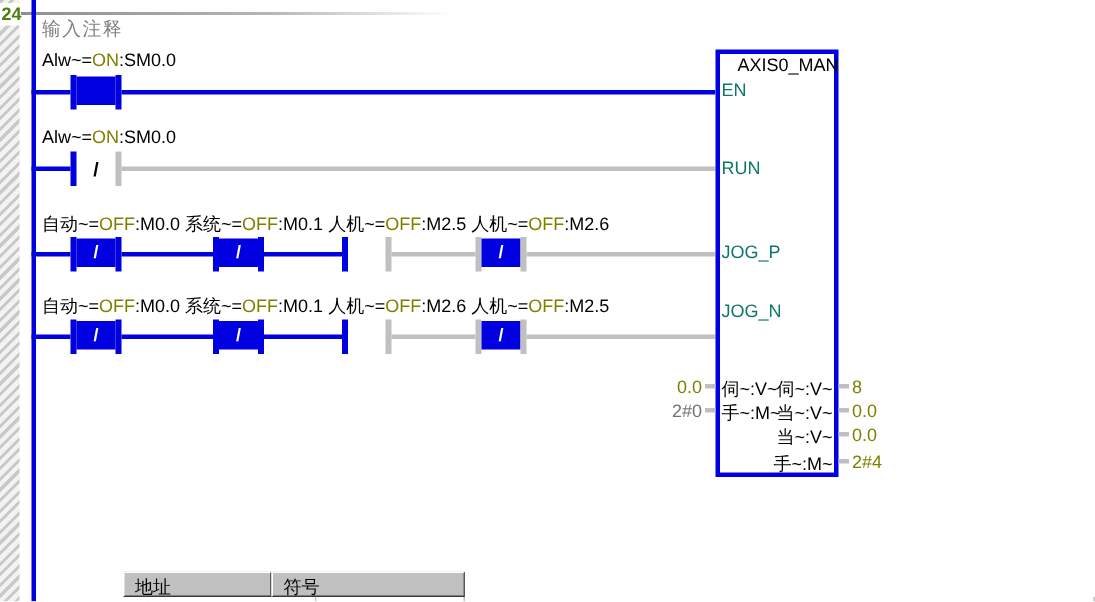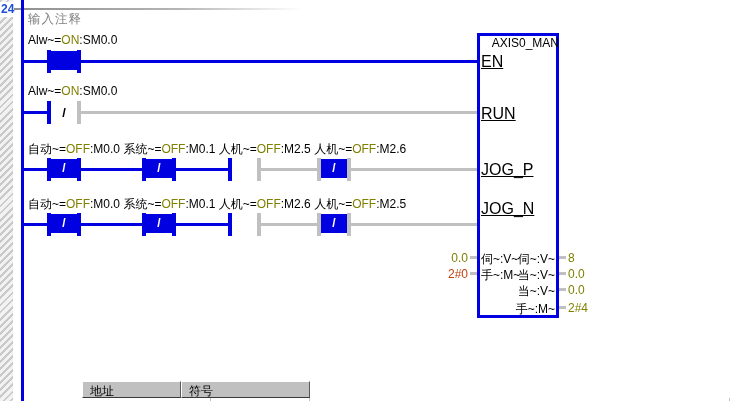--- a/index.html
+++ b/index.html
@@ -1,34 +1,34 @@
 <!DOCTYPE html>
 <html><head>
 <meta charset="utf-8">
 <style>
   html,body{margin:0;padding:0;background:#fff;}
   .screen{position:relative;width:730px;height:401px;overflow:hidden;background:#fff;
           font-family:"Liberation Sans",sans-serif;}
   .abs{position:absolute;}
   .hatch{left:0;top:0;width:13px;height:401px;
          background:repeating-linear-gradient(135deg,#c9c9c9 0 2px,#f2f2f2 2px 5px);}
-  .netnum{left:0;top:2px;font-size:12px;font-weight:bold;color:#1d4ed8;background:#fff;padding:0 2px 1px 1px;}
+  .netnum{left:0;top:2px;font-size:12px;font-weight:bold;color:#4d7c0f;background:#fff;padding:0 2px 1px 1px;}
   .separator{left:14px;top:8px;width:300px;height:2px;
              background:linear-gradient(to right,#8f8f8f 0%,#b5b5b5 55%,rgba(255,255,255,0) 96%);}
   .rail{left:21px;top:0;width:3px;height:401px;}
   .netcomment{left:28px;top:11px;font-size:12.5px;letter-spacing:1px;}
   .rlabel{font-size:12px;white-space:pre;}
   .wire{height:3px;}
   .bar{width:4px;height:23px;}
   .cbox{width:26px;height:19px;text-align:center;font:bold 12px/19px "Liberation Sans",sans-serif;}
   .slash-open{width:30px;height:23px;text-align:center;font:bold 13px/23px "Liberation Sans",sans-serif;color:#000;}
   .block{left:477px;top:33px;width:82px;height:285px;box-sizing:border-box;
          border:3px solid #0000e0;background:#fff;}
   .btitle{left:477px;top:36px;width:82px;text-align:right;font-size:12px;color:#000;}
-  .port{font-size:16px;color:#000000;text-decoration:underline;}
+  .port{font-size:12px;color:#0f766e;}
   .ptext{font-size:12px;white-space:pre;}
   .tick{height:3px;width:7px;}
   .symtable-hrow{left:82px;top:381px;width:648px;height:17px;display:flex;}
   .hcell{box-sizing:border-box;background:#c0c0c0;height:17px;font-size:12px;color:#000;
          padding:1px 0 0 7px;border-top:1px solid #ffffff;border-left:1px solid #ffffff;
          border-right:1px solid #5a5a5a;border-bottom:1px solid #3a3a3a;}
   .symtable-drow{left:82px;top:398px;width:648px;height:16px;display:flex;background:#fff;}
   .dcell{box-sizing:border-box;height:16px;font-size:12px;padding:1px 0 0 7px;
          border-right:1px solid #c0c0c0;background:#fff;}
 </style>
@@ -99,21 +99,21 @@
       <div class="abs port" style="left: 481px; top: 53px;">EN</div>
       <div class="abs port" style="left: 481px; top: 105px;">RUN</div>
       <div class="abs port" style="left: 481px; top: 161px;">JOG_P</div>
       <div class="abs port" style="left: 481px; top: 200px;">JOG_N</div>
       <div class="abs ptext" style="left: 428px; top: 251px; width: 40px; text-align: right; color: rgb(128, 128, 0);">0.0</div>
       <div class="abs tick" style="left: 470px; top: 256px; background: rgb(192, 192, 192);"></div>
       <div class="abs ptext" style="left: 481px; top: 251px; color: rgb(0, 0, 0);">伺~:V~</div>
       <div class="abs ptext" style="left: 481px; top: 251px; width: 74px; text-align: right; color: rgb(0, 0, 0);">伺~:V~</div>
       <div class="abs tick" style="left: 559px; top: 256px; background: rgb(192, 192, 192);"></div>
       <div class="abs ptext" style="left: 568px; top: 251px; color: rgb(128, 128, 0);">8</div>
-      <div class="abs ptext" style="left: 428px; top: 267px; width: 40px; text-align: right; color: #c2410c;">2#0</div>
+      <div class="abs ptext" style="left: 428px; top: 267px; width: 40px; text-align: right; color: #737373;">2#0</div>
       <div class="abs tick" style="left: 470px; top: 272px; background: rgb(192, 192, 192);"></div>
       <div class="abs ptext" style="left: 481px; top: 267px; color: rgb(0, 0, 0);">手~:M~</div>
       <div class="abs ptext" style="left: 481px; top: 267px; width: 74px; text-align: right; color: rgb(0, 0, 0);">当~:V~</div>
       <div class="abs tick" style="left: 559px; top: 272px; background: rgb(192, 192, 192);"></div>
       <div class="abs ptext" style="left: 568px; top: 267px; color: rgb(128, 128, 0);">0.0</div>
       <div class="abs ptext" style="left: 481px; top: 283px; width: 74px; text-align: right; color: rgb(0, 0, 0);">当~:V~</div>
       <div class="abs tick" style="left: 559px; top: 288px; background: rgb(192, 192, 192);"></div>
       <div class="abs ptext" style="left: 568px; top: 283px; color: rgb(128, 128, 0);">0.0</div>
       <div class="abs ptext" style="left: 481px; top: 301px; width: 74px; text-align: right; color: rgb(0, 0, 0);">手~:M~</div>
       <div class="abs tick" style="left: 559px; top: 306px; background: rgb(192, 192, 192);"></div>

